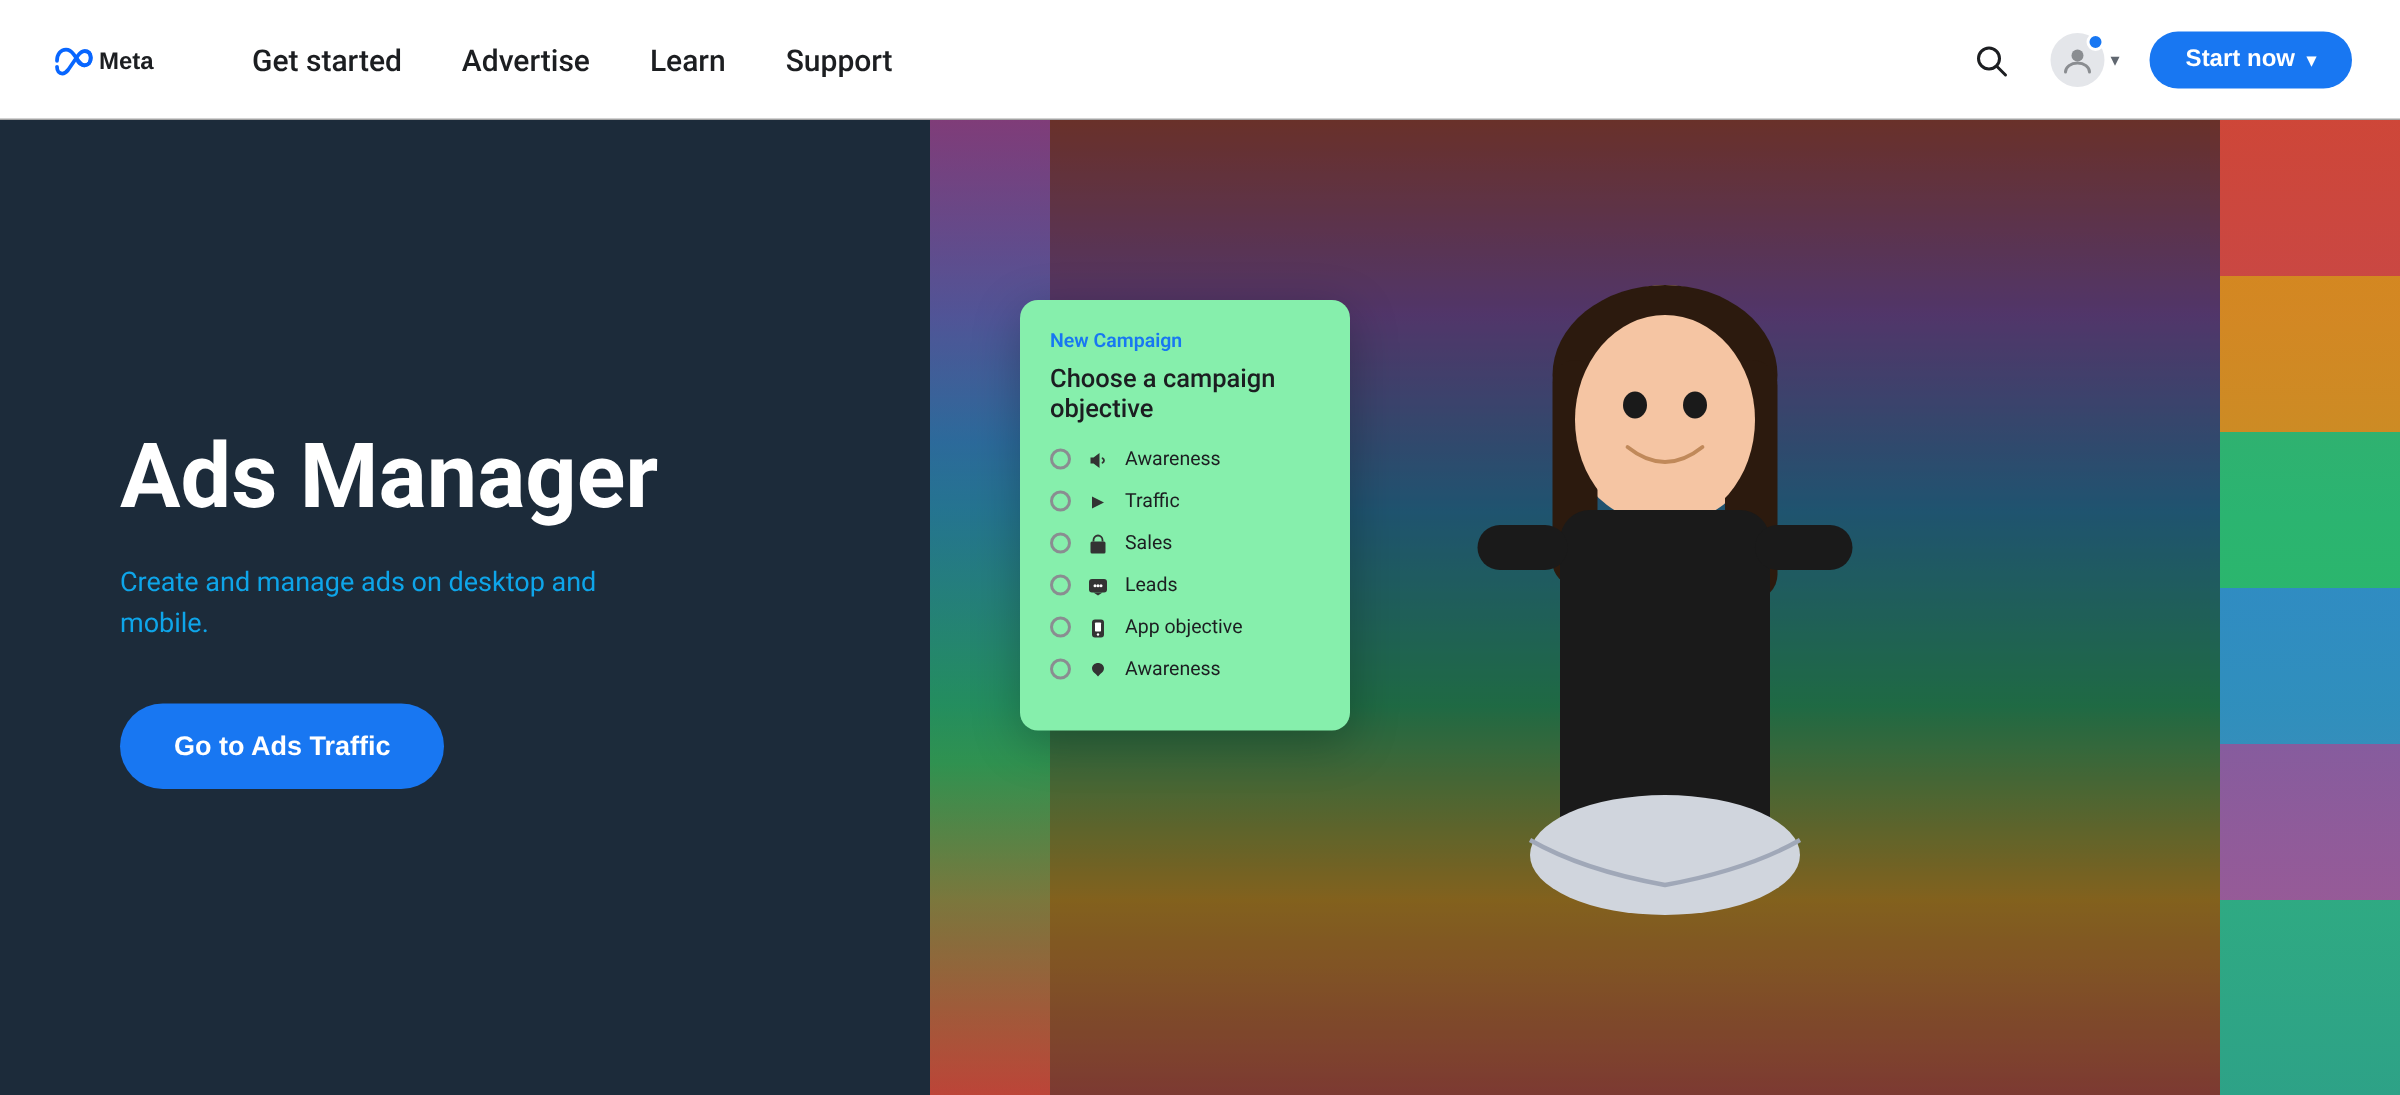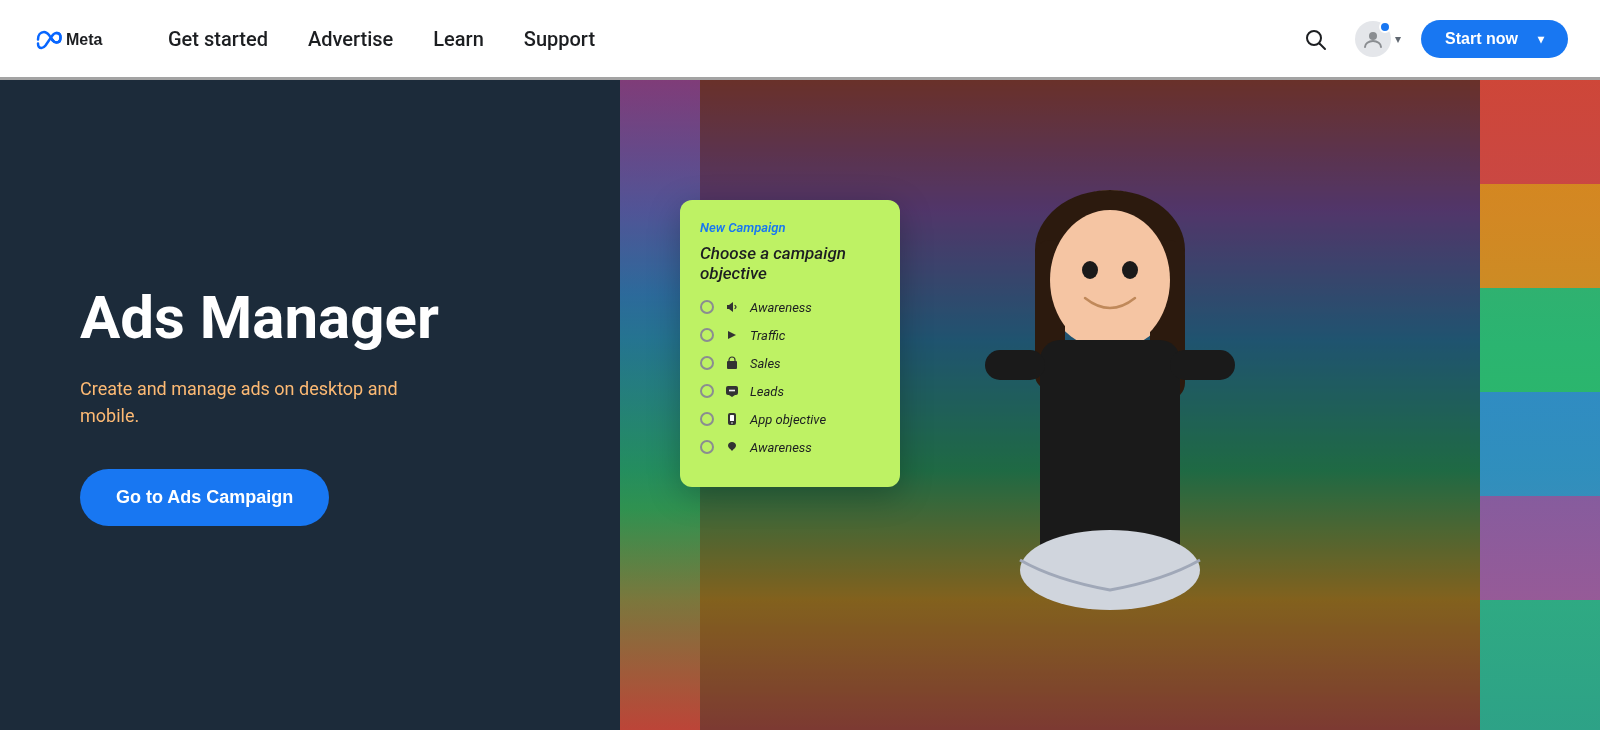--- a/index.html
+++ b/index.html
@@ -5,21 +5,21 @@
     * { margin: 0; padding: 0; box-sizing: border-box; }
     body { font-family: -apple-system, BlinkMacSystemFont, 'Segoe UI', Roboto, Arial, sans-serif; width: 1600px; height: 730px; overflow: hidden; }
 
     
     .navbar {
       display: flex;
       align-items: center;
       height: 80px;
       background: #fff;
       padding: 0 32px;
-      border-bottom: 3px solid #a3a3a3;
+      border-bottom: 1px solid #a3a3a3;
       position: relative;
       z-index: 10;
     }
     .nav-logo {
       display: flex;
       align-items: center;
       margin-right: 40px;
     }
     .nav-logo svg {
       width: 80px;
@@ -92,21 +92,21 @@
       background: #1877f2;
       color: #fff;
       border: none;
       border-radius: 24px;
       padding: 10px 24px;
       font-size: 16px;
       font-weight: 600;
       cursor: pointer;
       display: flex;
       align-items: center;
-      gap: 20px;
+      gap: 8px;
     }
     .start-now-chevron { font-size: 12px; }
 
     
     .hero {
       display: flex;
       height: 650px;
       background: #1c2b3a;
       position: relative;
     }
@@ -120,21 +120,21 @@
     }
     .hero-title {
       font-size: 60px;
       font-weight: 700;
       color: #fff;
       line-height: 1.1;
       margin-bottom: 24px;
     }
     .hero-subtitle {
       font-size: 18px;
-      color: #fdba74;
+      color: #0ea5e9;
       line-height: 1.5;
       margin-bottom: 40px;
       max-width: 380px;
     }
     .cta-btn {
       background: #1877f2;
       color: #fff;
       border: none;
       border-radius: 32px;
       padding: 18px 36px;
@@ -165,42 +165,41 @@
       inset: 0;
       background: rgba(20, 40, 30, 0.3);
     }
 
     
     .campaign-card {
       position: absolute;
       top: 120px;
       left: 60px;
       width: 220px;
-      background: #bef264;
+      background: #86efac;
       border-radius: 12px;
       padding: 20px;
       box-shadow: 0 8px 32px rgba(0,0,0,0.25);
       z-index: 5;
-      font-style: italic;
     }
     .campaign-card-title {
       color: #1877f2;
       font-size: 13px;
       font-weight: 600;
       margin-bottom: 8px;
     }
     .campaign-card-subtitle {
       color: #1c1e21;
       font-size: 17px;
       font-weight: 500;
       margin-bottom: 16px;
     }
     .campaign-option {
       display: flex;
-      align-items: center;
+      align-items: flex-start;
       gap: 10px;
       margin-bottom: 12px;
     }
     .campaign-radio {
       width: 14px;
       height: 14px;
       border: 2px solid #8a8d91;
       border-radius: 50%;
       flex-shrink: 0;
     }
@@ -310,21 +309,21 @@
       <span class="start-now-chevron">▾</span>
     </button>
   </div>
 </nav>
 
 <section class="hero">
 
   <div class="hero-left">
     <h1 class="hero-title">Ads Manager</h1>
     <p class="hero-subtitle">Create and manage ads on desktop and mobile.</p>
-    <button class="cta-btn">Go to Ads Campaign</button>
+    <button class="cta-btn">Go to Ads Traffic</button>
   </div>
 
   <div class="hero-right">
 
     <div class="shelf-bg"></div>
     <div class="shelf-overlay"></div>
 
     <div class="fabric-left"></div>
     <div class="color-strips"></div>
 

